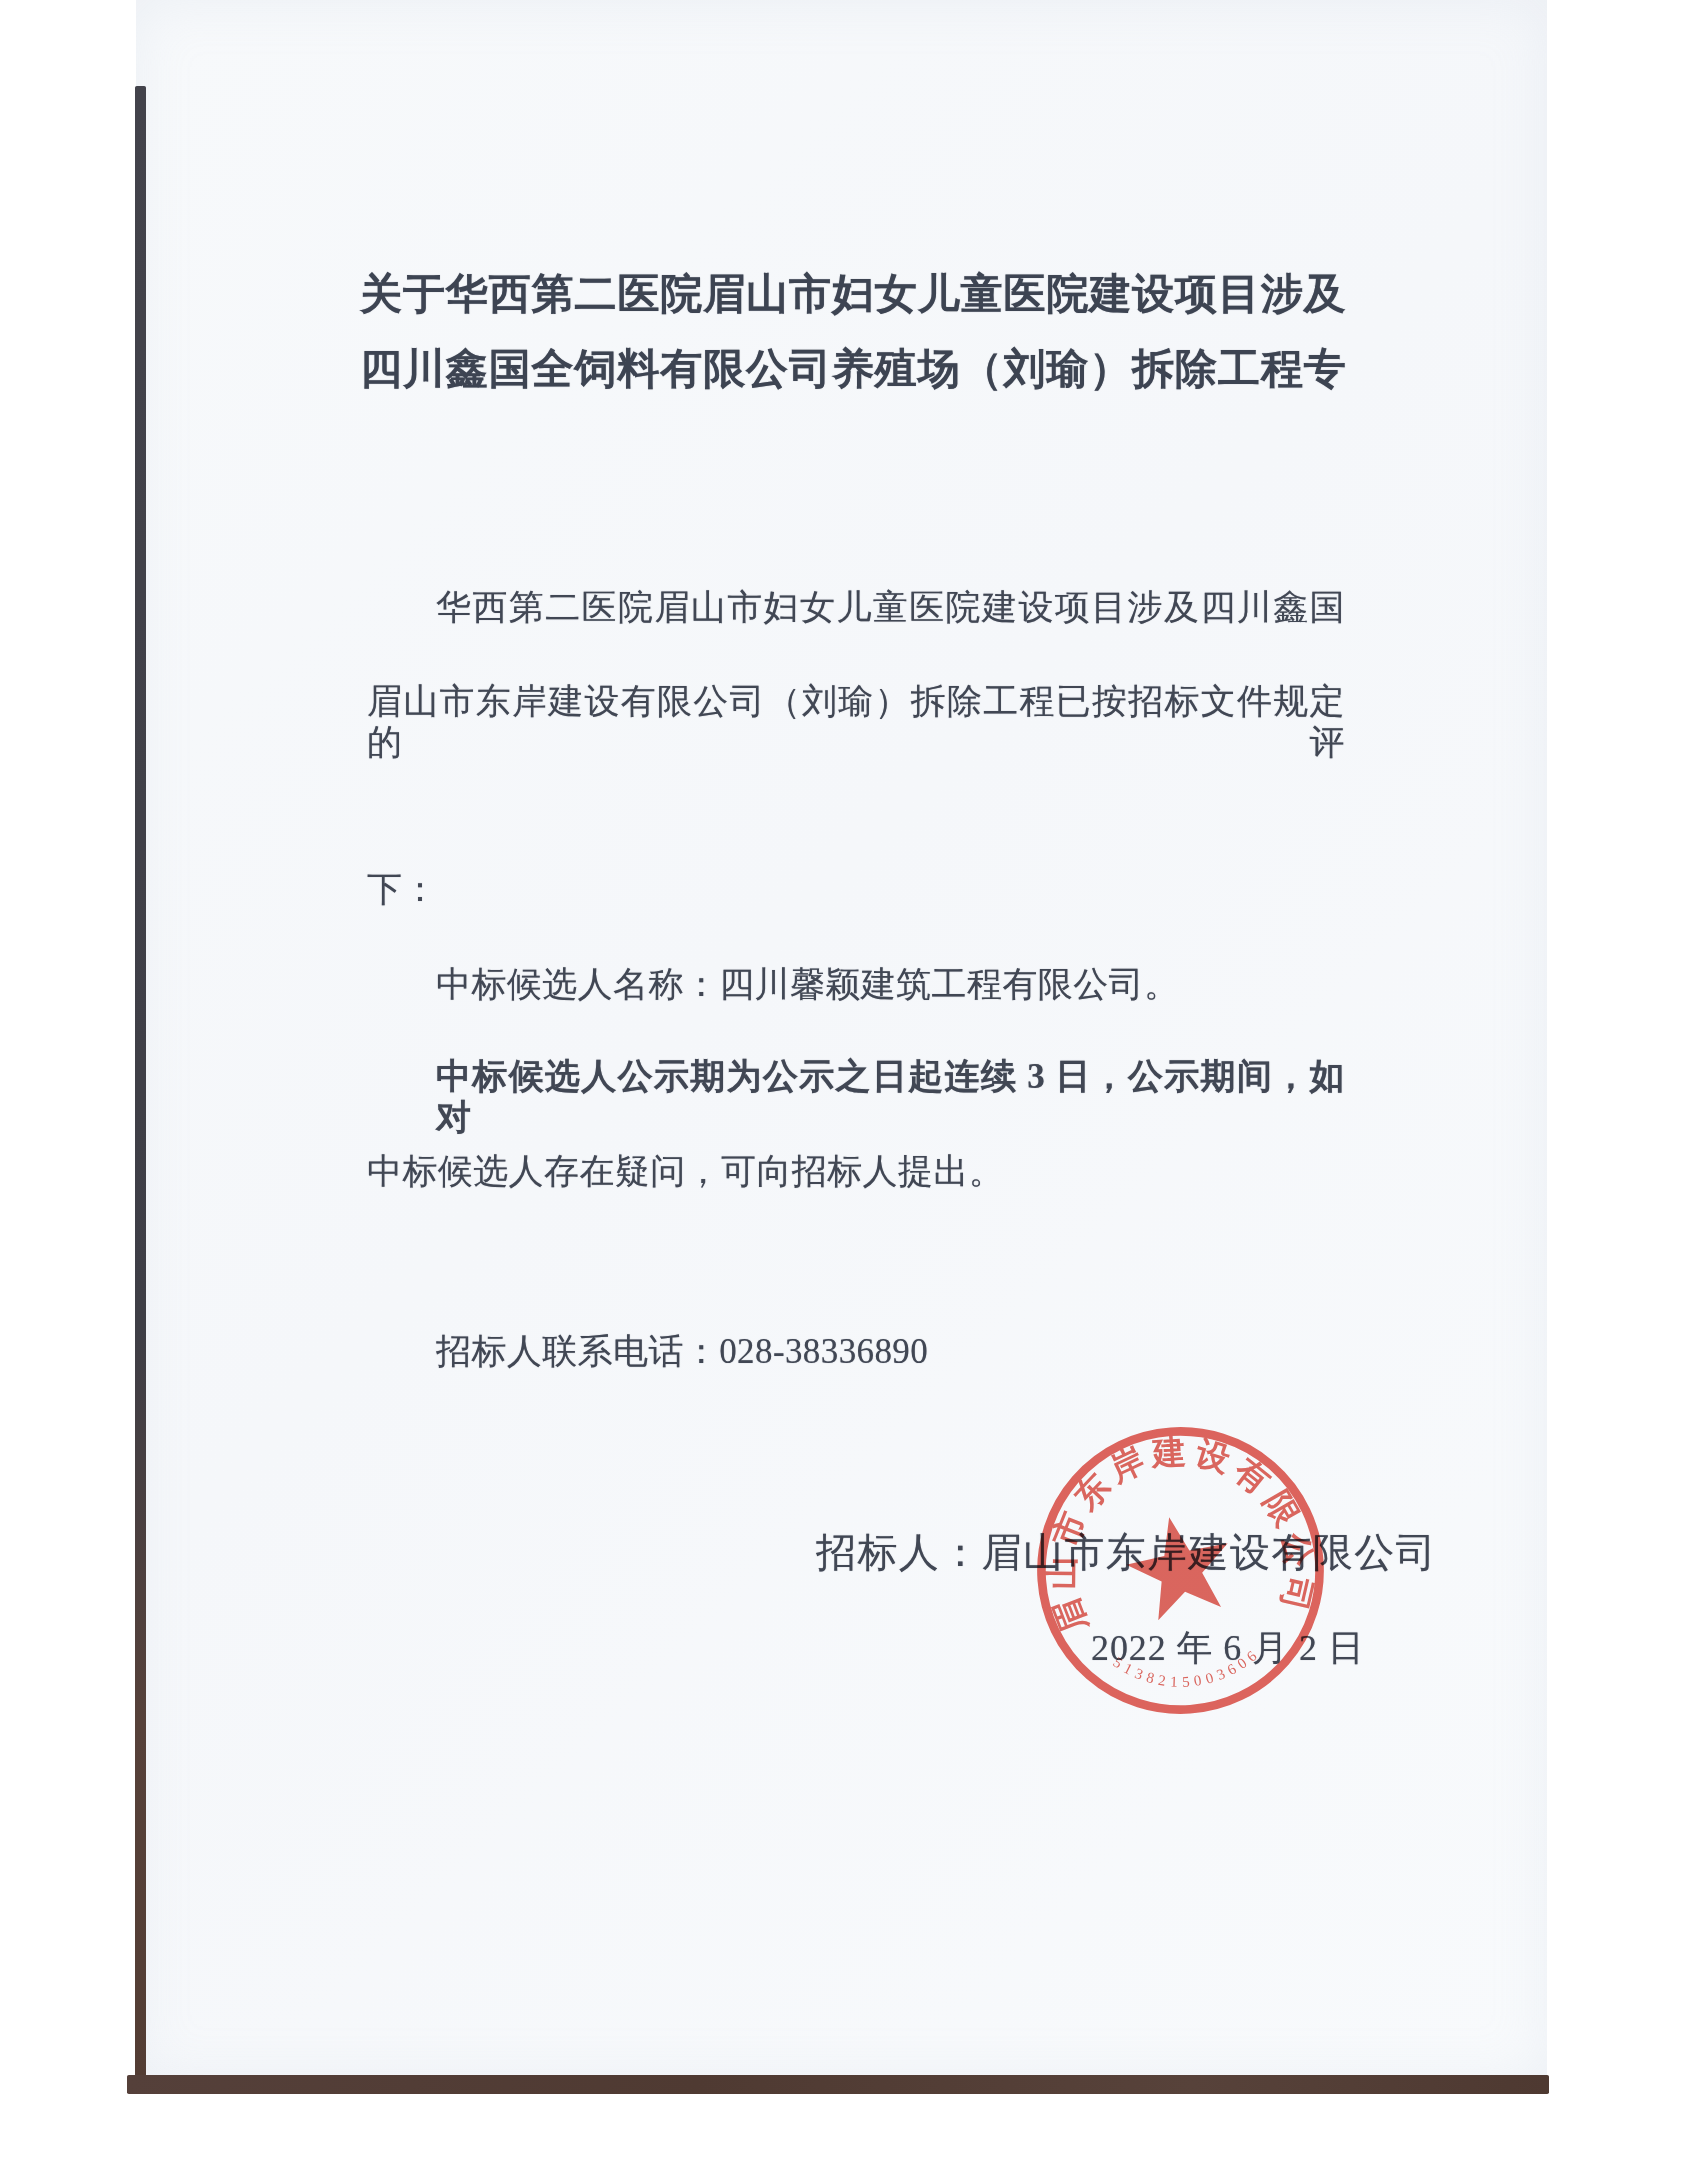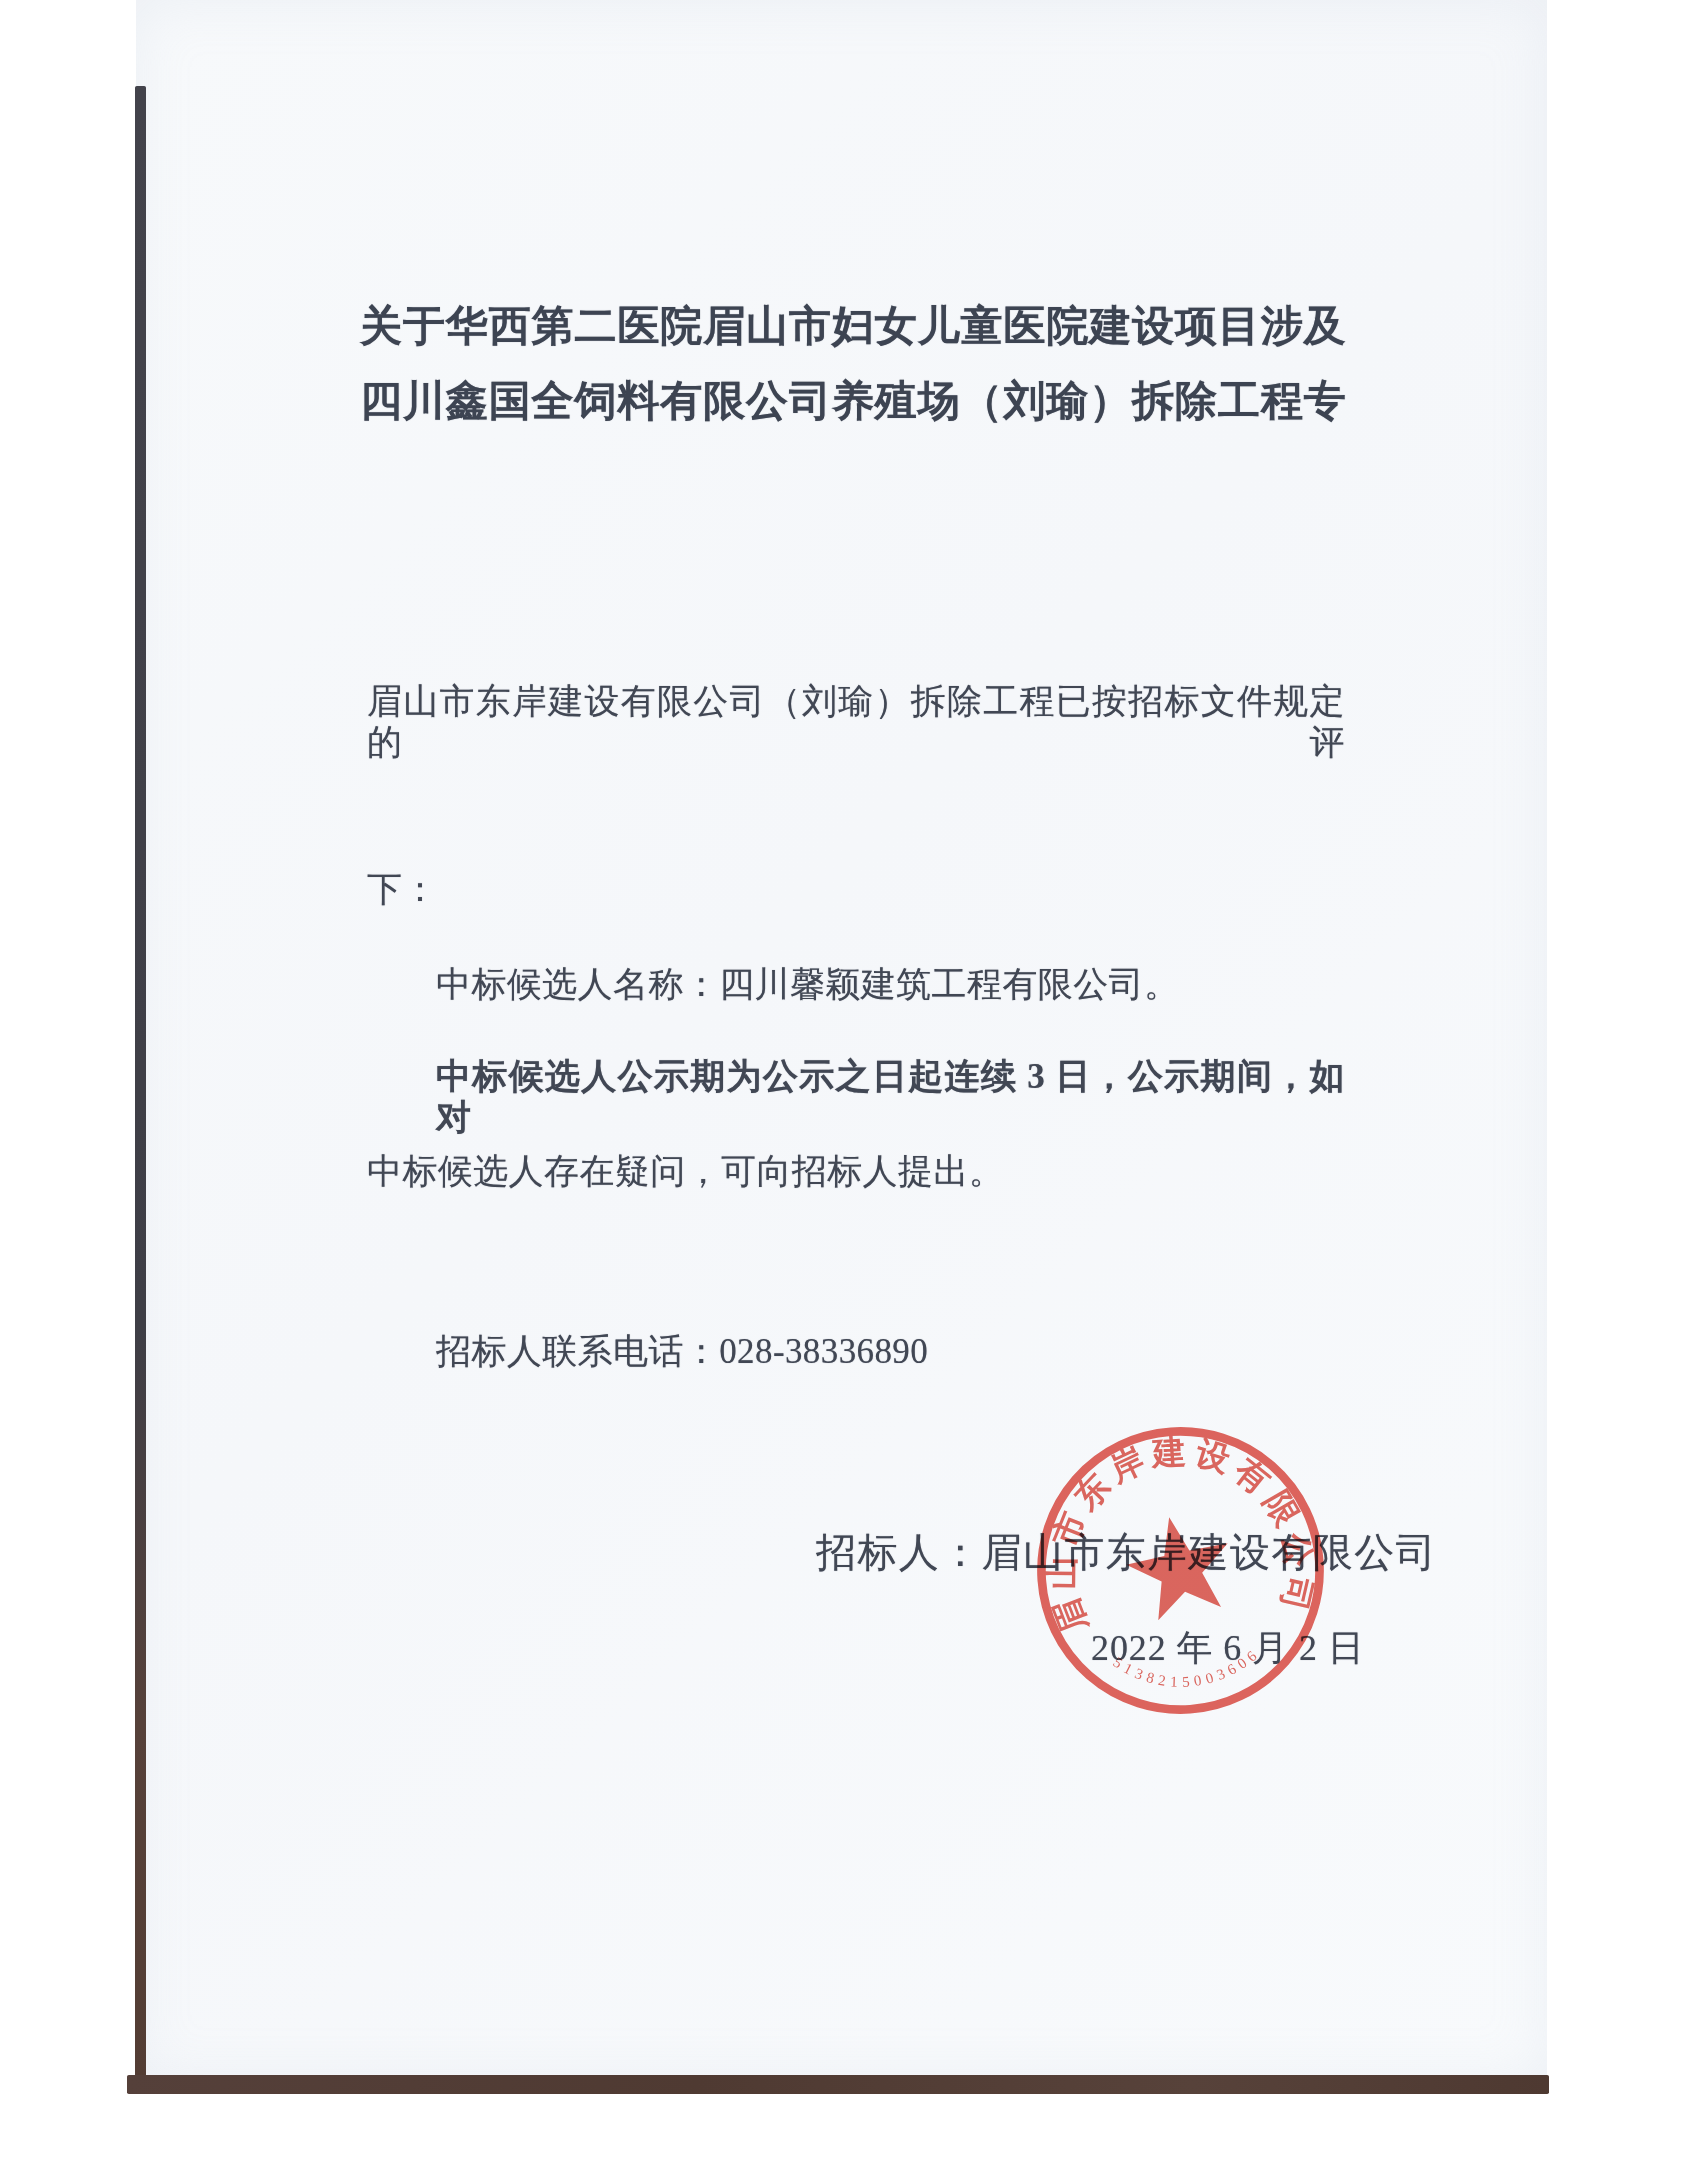--- a/index.html
+++ b/index.html
@@ -26,21 +26,21 @@
     background:linear-gradient(90deg,#55403a 0%,#4f3a32 40%,#57423a 75%,#4e3931 100%);
     border-radius:1.8px;
   }
   .txt{
     position:absolute;color:#414754;
     text-shadow:0 0 0.9px rgba(63,70,86,.55);
     white-space:pre;line-height:1.18;
   }
   .title-line{
     left:360px;width:984px;text-align:center;
-    font-size:42px;font-weight:bold;letter-spacing:0.9px;color:#3d4452;margin-top:32px;
+    font-size:42px;font-weight:bold;letter-spacing:0.9px;color:#3d4452;
   }
   .body-line{
     left:367px;width:978px;font-size:35px;letter-spacing:0.4px;
   }
   .jfull{text-align:justify;text-align-last:justify;white-space:normal;}
   .ind{padding-left:69px;width:909px;}
   .sign-line{left:816px;font-size:40px;letter-spacing:1.4px;}
   .date-line{left:1091px;font-size:36px;letter-spacing:0.9px;}
   
   .seal{
@@ -55,20 +55,21 @@
 
 <div class="scan">
 
   <div class="paper"></div>
   <div class="edge-left"></div>
   <div class="edge-bottom"></div>
 
   <div class="txt title-line" style="top:270px;">关于华西第二医院眉山市妇女儿童医院建设项目涉及</div>
   <div class="txt title-line" style="top:345px;">四川鑫国全饲料有限公司养殖场（刘瑜）拆除工程专</div>
 
+  <div class="txt body-line jfull ind" style="top:587px;">华西第二医院眉山市妇女儿童医院建设项目涉及四川鑫国</div>
   <div class="txt body-line jfull" style="top:681px;">眉山市东岸建设有限公司（刘瑜）拆除工程已按招标文件规定的评</div>
   <div class="txt body-line" style="top:869px;">下：</div>
 
   <div class="txt body-line ind" style="top:964px;">中标候选人名称：四川馨颖建筑工程有限公司。</div>
 
   <div class="txt body-line jfull ind" style="top:1056px;font-weight:bold;">中标候选人公示期为公示之日起连续 3 日，公示期间，如对</div>
   <div class="txt body-line" style="top:1151px;">中标候选人存在疑问，可向招标人提出。</div>
 
   <div class="txt body-line ind" style="top:1331px;">招标人联系电话：028-38336890</div>
 

